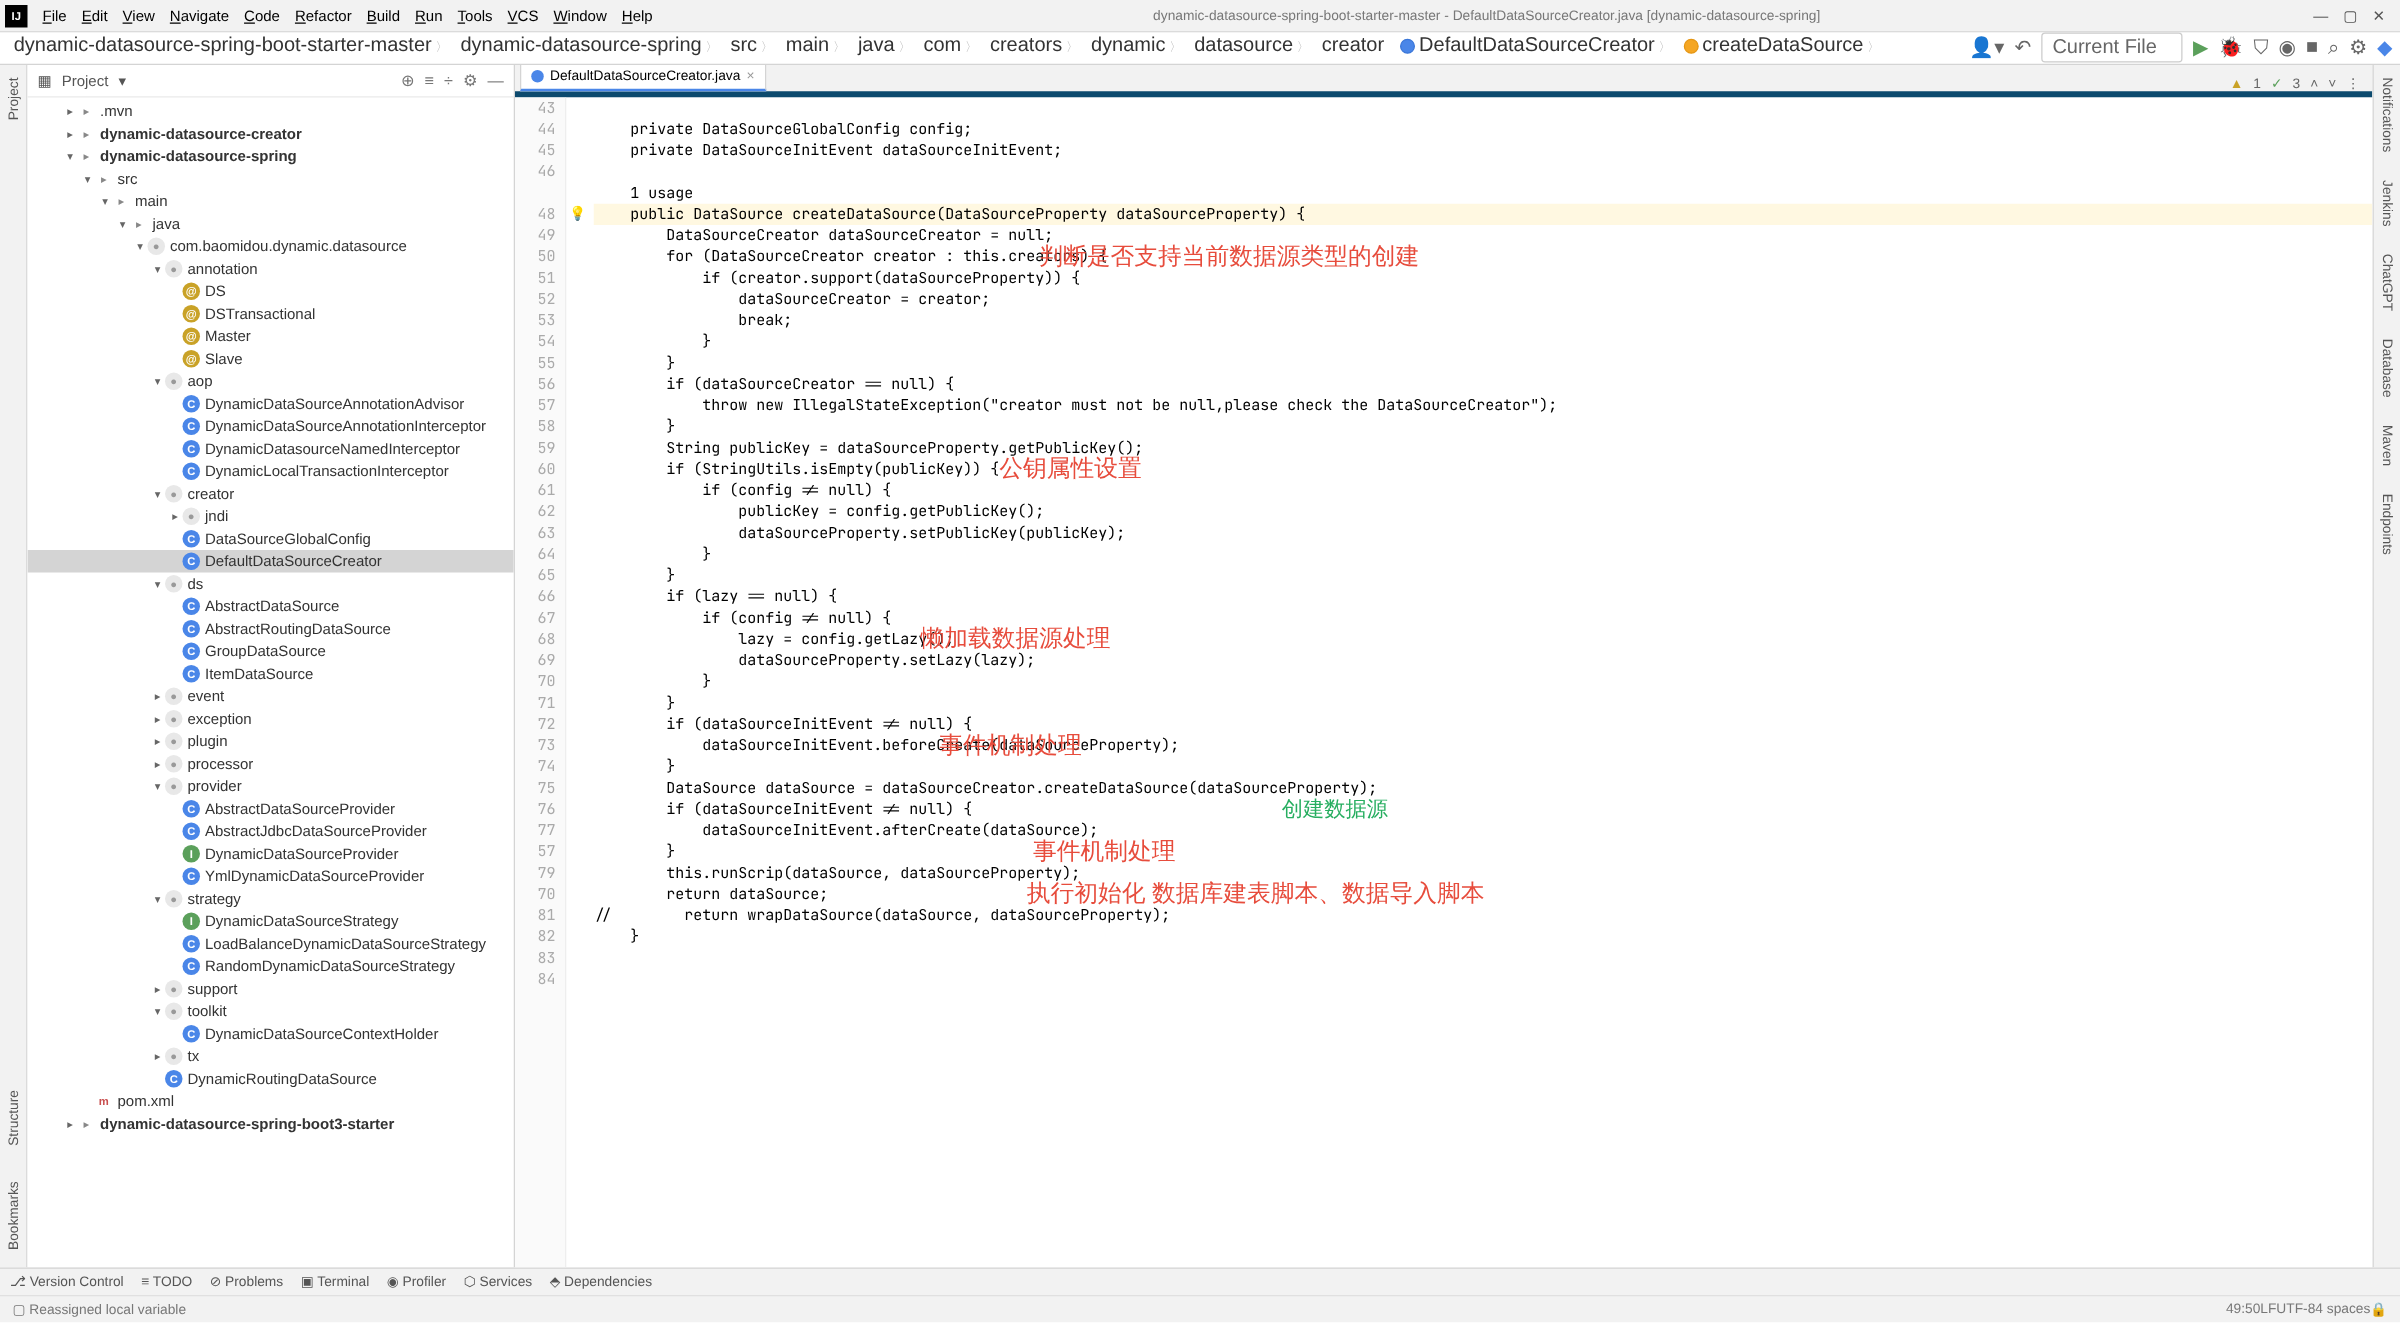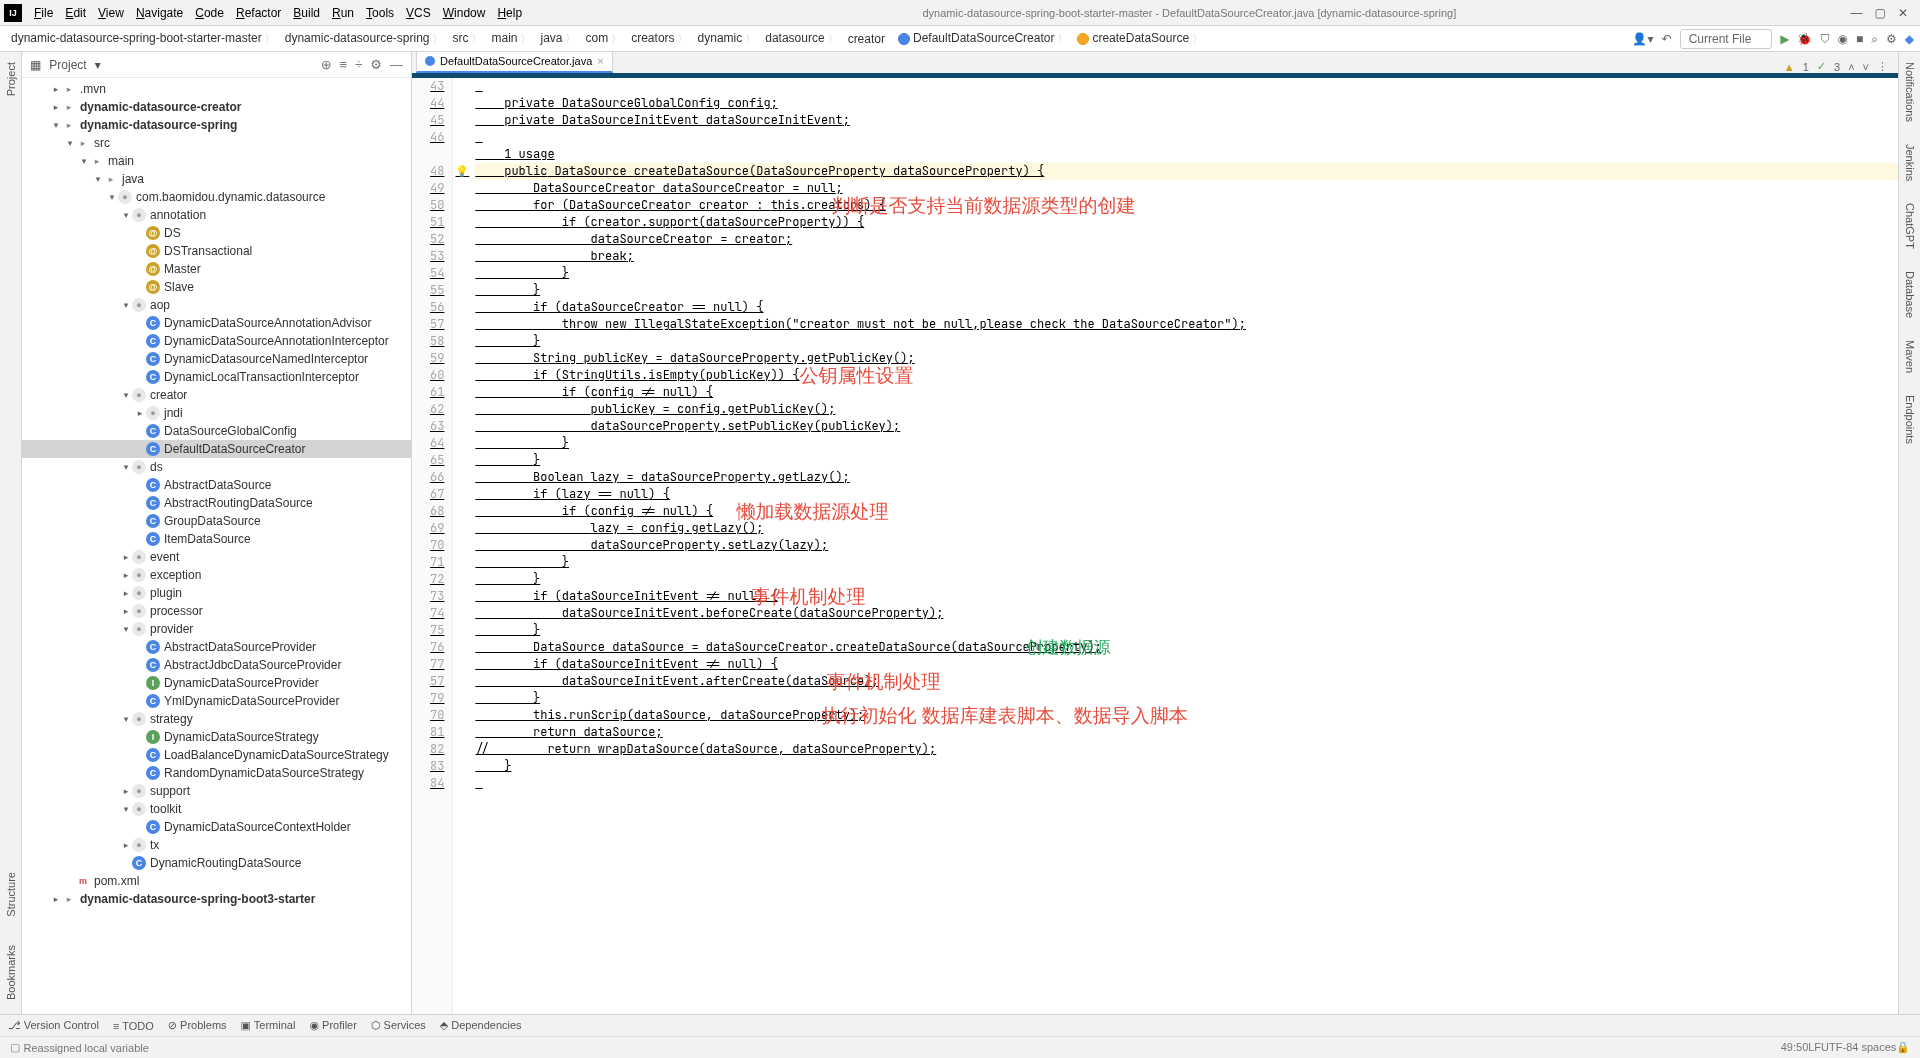--- a/index.html
+++ b/index.html
@@ -2,21 +2,21 @@
 <html><head>
 <meta charset="utf-8">
 <style>
 * { margin:0; padding:0; box-sizing:border-box; }
 body { font-family:"Segoe UI",Arial,sans-serif; font-size:12px; background:#fff; color:#000; height:100vh; overflow:hidden; display:flex; flex-direction:column; }
 .menubar { display:flex; align-items:center; height:26px; background:#f2f2f2; border-bottom:1px solid #d4d4d4; padding:0 4px; gap:2px; }
 .menubar .logo { width:18px; height:18px; background:#000; color:#fff; display:flex; align-items:center; justify-content:center; font-size:9px; font-weight:bold; margin-right:4px; }
 .menubar .mitem { padding:2px 6px; cursor:pointer; }
 .menubar .title { flex:1; text-align:center; color:#777; font-size:11px; }
 .menubar .winbtns { display:flex; gap:12px; padding-right:8px; color:#555; }
-.navbar { display:flex; align-items:center; height:26px; background:#fff; border-bottom:1px solid #d4d4d4; padding:0 6px; font-size:12px; }
+.navbar { display:flex; align-items:flex-start; height:26px; background:#fff; border-bottom:1px solid #d4d4d4; padding:0 6px; font-size:16px; }
 .crumb { padding:2px 5px; color:#333; position:relative; }
 .crumb::after { content:"〉"; color:#bbb; margin-left:3px; font-size:10px; }
 .crumb:last-of-type::after { content:""; }
 .crumb.icon-c::before, .crumb.icon-m::before { content:""; display:inline-block; width:10px; height:10px; border-radius:50%; margin-right:3px; vertical-align:middle; }
 .crumb.icon-c::before { background:#4a86e8; border:1px solid #3a76d8; }
 .crumb.icon-m::before { background:#f5a623; border:1px solid #e59613; }
 .navbar .tools { margin-left:auto; display:flex; gap:8px; align-items:center; color:#666; }
 .navbar .combo { border:1px solid #ccc; padding:2px 20px 2px 8px; border-radius:3px; background:#fff; }
 .main { flex:1; display:flex; overflow:hidden; }
 .gutter-left { width:22px; background:#f2f2f2; border-right:1px solid #d4d4d4; display:flex; flex-direction:column; align-items:center; padding-top:6px; gap:20px; }
@@ -41,21 +41,21 @@
 .ic.maven { color:#c94f4f; font-weight:bold; }
 .tn .lbl { font-size:12px; color:#333; }
 .editor { flex:1; display:flex; flex-direction:column; overflow:hidden; }
 .tabs { height:26px; display:flex; align-items:flex-end; background:#f2f2f2; border-bottom:5px solid #0c4a6e; padding-left:4px; }
 .tab { height:24px; background:#fff; border:1px solid #d4d4d4; border-bottom:2px solid #4a86e8; padding:0 8px; display:flex; align-items:center; gap:5px; font-size:11px; }
 .tab .tic { width:10px; height:10px; border-radius:50%; background:#4a86e8; }
 .tab .tclose { color:#999; cursor:pointer; }
 .tabs .insp { margin-left:auto; padding:0 10px; font-size:11px; color:#666; display:flex; gap:8px; align-items:center; }
 .insp .warn { color:#c9a227; }
 .insp .ok { color:#5ba05b; }
-.codearea { flex:1; display:flex; overflow:auto; background:#fff; font-family:"JetBrains Mono",Consolas,monospace; font-size:12px; line-height:17px; position:relative;text-decoration:underline; }
+.codearea { flex:1; display:flex; overflow:auto; background:#fff; font-family:"JetBrains Mono",Consolas,monospace; font-size:12px; line-height:17px; position:relative; }
 .lnums { background:#fafafa; color:#aaa; text-align:right; padding:0 8px 0 18px; border-right:1px solid #eee; user-select:none; flex-shrink:0; }
 .lnums div { height:17px; }
 .giconcol { width:18px; flex-shrink:0; }
 .bulb { color:#f5a623; font-size:11px; text-align:center; }
 .code { flex:1; padding-left:4px; position:relative; }
 .code .ln { height:17px; white-space:pre; }
 .code .hl { background:#fff8e1; }
 .anno { position:absolute; font-size:19px; font-family:"Microsoft YaHei",sans-serif; }
 .anno.red { color:#e74c3c; }
 .anno.green { color:#27ae60; font-size:17px; }
@@ -498,21 +498,20 @@
           <div class="ln">        <kw>if</kw> (<und>dataSourceCreator</und> == <kw>null</kw>) {</div>
           <div class="ln">            <kw>throw new</kw> IllegalStateException(<str>"creator must not be null,please check the DataSourceCreator"</str>);</div>
           <div class="ln">        }</div>
           <div class="ln">        String <und>publicKey</und> = dataSourceProperty.getPublicKey();</div>
           <div class="ln">        <kw>if</kw> (StringUtils.<cmt>isEmpty</cmt>(<und>publicKey</und>)) {</div>
           <div class="ln">            <kw>if</kw> (<fld>config</fld> != <kw>null</kw>) {</div>
           <div class="ln">                <und>publicKey</und> = <fld>config</fld>.getPublicKey();</div>
           <div class="ln">                dataSourceProperty.setPublicKey(<und>publicKey</und>);</div>
           <div class="ln">            }</div>
           <div class="ln">        }</div>
-          <div class="ln">        Boolean <und>lazy</und> = dataSourceProperty.getLazy();</div>
           <div class="ln">        <kw>if</kw> (<und>lazy</und> == <kw>null</kw>) {</div>
           <div class="ln">            <kw>if</kw> (<fld>config</fld> != <kw>null</kw>) {</div>
           <div class="ln">                <und>lazy</und> = <fld>config</fld>.getLazy();</div>
           <div class="ln">                dataSourceProperty.setLazy(<und>lazy</und>);</div>
           <div class="ln">            }</div>
           <div class="ln">        }</div>
           <div class="ln">        <kw>if</kw> (<fld>dataSourceInitEvent</fld> != <kw>null</kw>) {</div>
           <div class="ln">            <fld>dataSourceInitEvent</fld>.beforeCreate(dataSourceProperty);</div>
           <div class="ln">        }</div>
           <div class="ln">        DataSource dataSource = <und>dataSourceCreator</und>.createDataSource(dataSourceProperty);</div>

